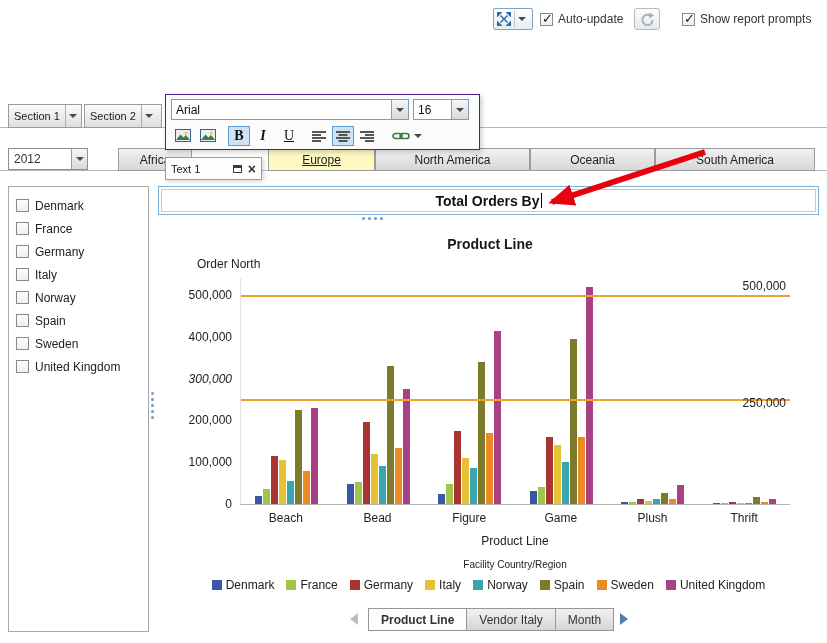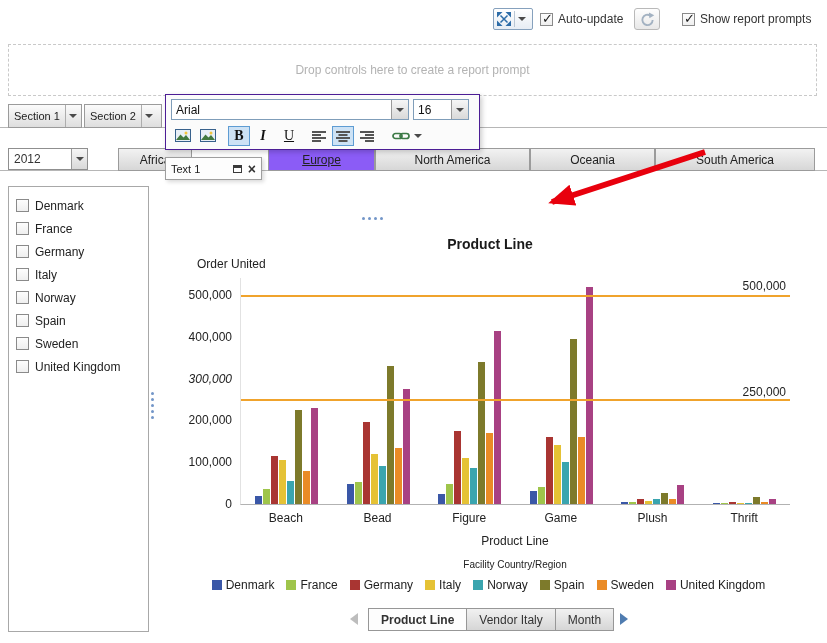--- a/index.html
+++ b/index.html
@@ -27,21 +27,21 @@
   
   .section-tab{position:absolute;top:104px;height:24px;border:1px solid #9b9b9b;background:linear-gradient(#fbfbfb,#dedede);
                display:flex;align-items:center;font-size:11px;color:#222;cursor:pointer;}
   .section-tab .st-label{padding:0 5px;white-space:nowrap;}
   .section-tab .dd-mini{width:15px;align-self:stretch;display:flex;align-items:center;justify-content:center;border-left:1px solid #adadad;}
 
   
   #region-tabs{position:absolute;left:0;top:0;}
   .region-tab{position:absolute;top:148px;height:23px;border:1px solid #9b9b9b;background:linear-gradient(#f2f2f2,#d7d7d7);
               display:flex;align-items:center;justify-content:center;font-size:12px;color:#222;cursor:pointer;white-space:nowrap;overflow:hidden;}
-  .region-tab.active{background:#8b5cf6;text-decoration:underline;}
+  .region-tab.active{background:#fef9c3;text-decoration:underline;}
   .year-dd{position:absolute;left:8px;top:148px;width:80px;height:22px;border:1px solid #8f8f8f;background:#fff;
            display:flex;align-items:center;cursor:pointer;}
   .year-dd .year-val{flex:1;padding-left:5px;}
   .dd-btn{width:16px;align-self:stretch;border-left:1px solid #9a9a9a;background:linear-gradient(#f6f6f6,#d9d9d9);
           display:flex;align-items:center;justify-content:center;flex:none;}
 
   
   .toolbar{position:absolute;left:165px;top:94px;width:315px;height:56px;background:#fbfbfb;border:1px solid #4c1d95;
            box-shadow:2px 2px 5px rgba(0,0,0,0.2);z-index:10;}
   .tb-row{position:absolute;left:0;top:4px;width:100%;height:21px;}
@@ -144,23 +144,20 @@
         <polygon points="9.5,0.5 15.2,3.4 10,6.6" fill="#a3b2c2"></polygon>
       </svg>
     </span>
   </button>
 
   <label class="chk-item" style="left:682px">
     <span class="cb checked"></span>
     <span>Show report prompts</span>
   </label>
 
-  <div class="dropzone">
-    <span>Drop controls here to create a report prompt</span>
-  </div>
 
   <div class="hrule" style="top:127px"></div>
 
   <div class="section-tab" style="left:8px;width:74px">
     <span class="st-label">Section 1</span>
     <span class="dd-mini">
         <span class="caret"></span>
       </span>
   </div>
   <div class="section-tab" style="left:84px;width:78px">
@@ -222,29 +219,35 @@
     </div>
 
   <div class="vsplit">
       <i></i>
       <i></i>
       <i></i>
       <i></i>
       <i></i>
     </div>
 
+  <div class="textbox-outer">
+    <div class="textbox-inner">
+      <span>Total Orders By</span>
+        <span class="cursor-bar"></span>
+    </div>
+  </div>
   <div class="hsplit">
       <i></i>
       <i></i>
       <i></i>
       <i></i>
     </div>
 
   <div class="chart-title">Product Line</div>
-  <div class="ytitle">Order United</div>
+  <div class="ytitle">Order North</div>
   <div id="plot">
     <div id="bar-groups">
         <div class="bar-group">
           <div class="bar" style="height: 8px; background: rgb(58, 87, 167);"></div>
           <div class="bar" style="height: 15px; background: rgb(159, 197, 75);"></div>
           <div class="bar" style="height: 48px; background: rgb(169, 53, 50);"></div>
           <div class="bar" style="height: 44px; background: rgb(229, 194, 53);"></div>
           <div class="bar" style="height: 23px; background: rgb(58, 165, 175);"></div>
           <div class="bar" style="height: 94px; background: rgb(125, 122, 43);"></div>
           <div class="bar" style="height: 33px; background: rgb(234, 139, 38);"></div>
@@ -297,21 +300,21 @@
           <div class="bar" style="height: 1px; background: rgb(229, 194, 53);"></div>
           <div class="bar" style="height: 1px; background: rgb(58, 165, 175);"></div>
           <div class="bar" style="height: 7px; background: rgb(125, 122, 43);"></div>
           <div class="bar" style="height: 2px; background: rgb(234, 139, 38);"></div>
           <div class="bar" style="height: 5px; background: rgb(168, 65, 131);"></div>
         </div>
       </div>
   <div class="refline" style="top: 16.9761px; background: rgb(240, 163, 44);"></div>
       <div class="refline-label" style="top: 0.976059px;">500,000</div>
       <div class="refline" style="top: 121.488px; background: rgb(240, 163, 44);"></div>
-      <div class="refline-label" style="top: 107px;">250,000</div>
+      <div class="refline-label" style="top: 118px;">250,000</div>
     </div>
   <div class="xtitle">Product Line</div>
   <div class="legend-title">Facility Country/Region</div>
   <div id="legend">
       <span class="legend-item">
         <span class="swatch" style="background: rgb(58, 87, 167);"></span>
         <span class="legend-label">Denmark</span>
       </span>
       <span class="legend-item">
         <span class="swatch" style="background: rgb(159, 197, 75);"></span>

